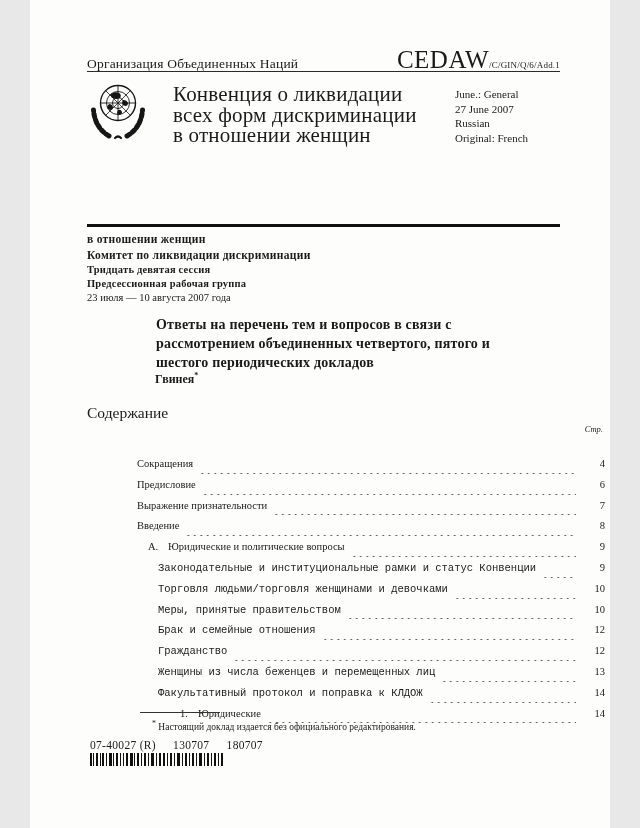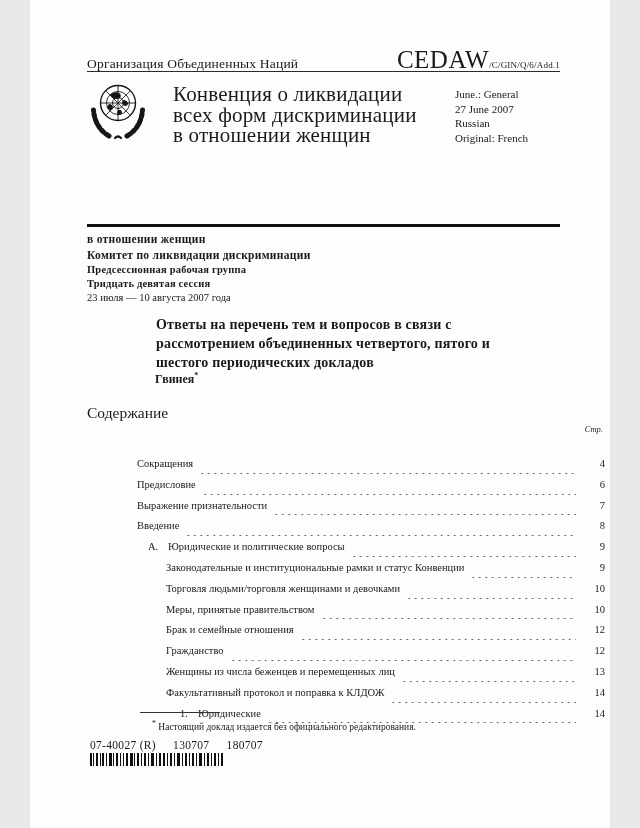--- a/index.html
+++ b/index.html
@@ -99,21 +99,21 @@
     margin-bottom: 24px;
   }
   .toc-row {
     display: flex;
     align-items: baseline;
     height: 20.8px;
     font-size: 10.5px;
   }
   .toc-marker { flex: none; }
   .lvl1 .toc-marker { margin-left: 11px; width: 20px; }
-  .lvl2 .toc-label  { margin-left: 29px; }
+  .lvl2 .toc-label  { margin-left: 21px; font-family: Liberation Mono, monospace; }
   .lvl3 .toc-marker { margin-left: 43px; width: 18px; }
   .toc-label { white-space: nowrap; }
   .dots {
     flex: 1;
     height: 3px;
     align-self: flex-end;
     margin: 0 5px 4px 6px;
     background-image: radial-gradient(circle, #444 0.8px, rgba(0,0,0,0) 1px);
     background-size: 6.5px 3px;
     background-repeat: repeat-x;
@@ -171,22 +171,22 @@
     <div>27 June 2007</div>
     <div>Russian</div>
     <div>Original: French</div>
   </div>
 
   <div class="rule-thick"></div>
 
   <div class="committee">
     <div class="c-big">в отношении женщин</div>
     <div class="c-big">Комитет по ликвидации дискриминации</div>
+    <div class="c-small">Тридцать девятая сессия</div>
     <div class="c-small">Предсессионная рабочая группа</div>
-    <div class="c-small">Тридцать девятая сессия</div>
     <div class="c-reg">23 июля — 10 августа 2007 года</div>
   </div>
 
   <div class="doc-title">Ответы на перечень тем и вопросов в связи с рассмотрением объединенных четвертого, пятого и шестого периодических докладов</div>
   <div class="country-line">
     <span>Гвинея</span><sup>*</sup>
   </div>
 
   <div class="contents-heading">Содержание</div>
 

